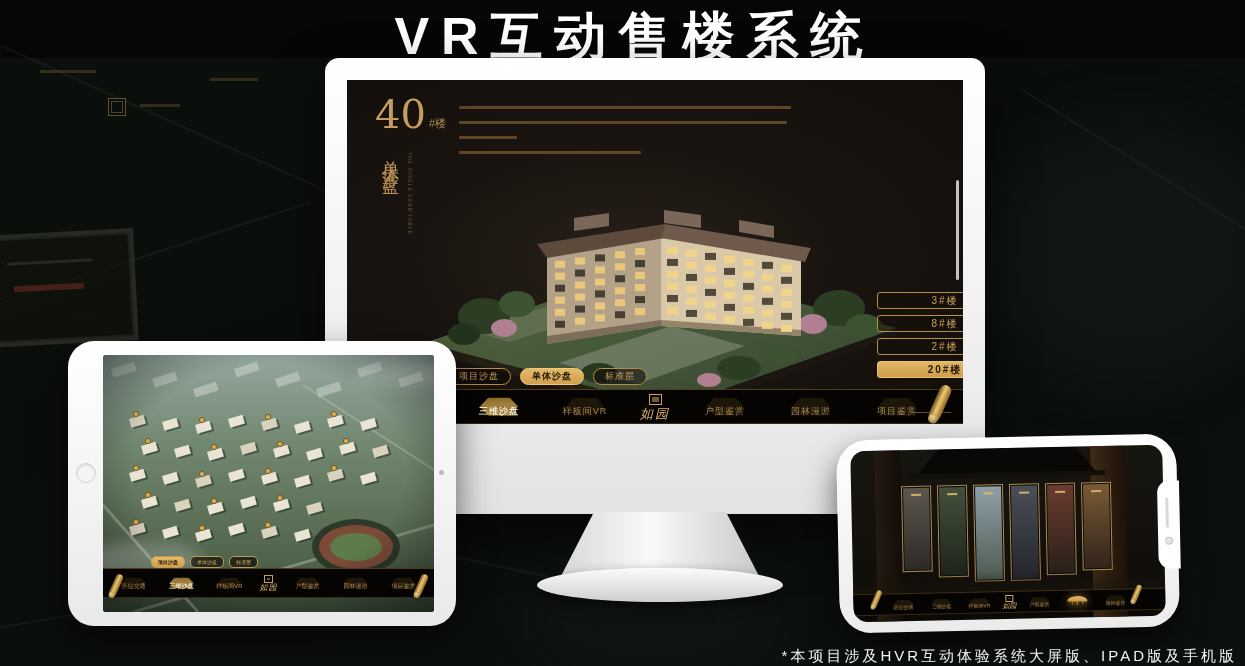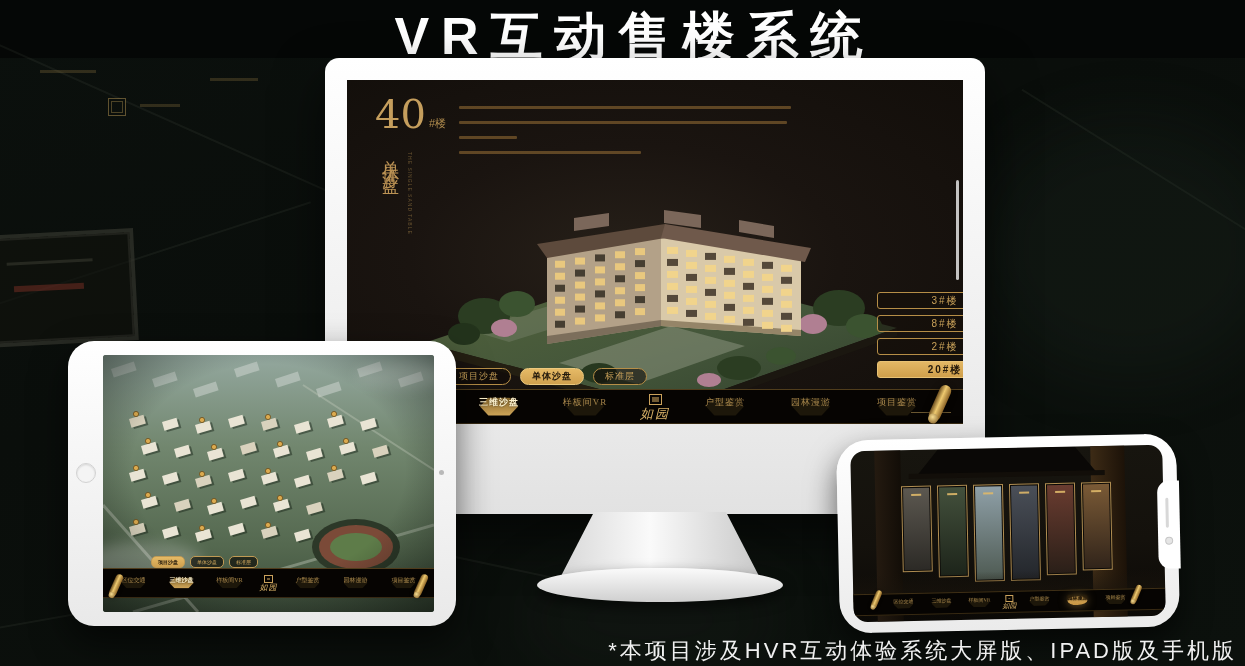--- a/index.html
+++ b/index.html
@@ -13,21 +13,21 @@
               box-shadow:inset 0 0 0 2px rgba(10,14,11,1), inset 0 0 0 3px rgba(200,165,90,.35);}
   .bg-dash{position:absolute;height:3px;background:rgba(190,155,80,.22);}
   .bg-plaque{position:absolute;left:-18px;top:232px;width:146px;height:104px;transform:rotate(-3deg);
              border:4px solid rgba(130,130,118,.22);box-shadow:inset 0 0 0 2px rgba(60,60,52,.4);background:rgba(16,18,14,.6);}
   .bg-plaque i{position:absolute;left:28px;top:48px;width:70px;height:6px;background:rgba(170,60,50,.35);}
   .bg-plaque b{position:absolute;left:22px;top:24px;width:86px;height:3px;background:rgba(150,150,130,.18);}
   .bg-blob{position:absolute;border-radius:50%;filter:blur(30px);}
   
   .title{position:absolute;left:12px;top:2px;width:100%;text-align:center;color:#fff;
          font-size:52px;font-weight:700;letter-spacing:12px;}
-  .footnote{position:absolute;right:8px;bottom:0px;color:#f1f1f1;font-size:22px;letter-spacing:3px;}
+  .footnote{position:absolute;right:8px;bottom:0px;color:#f1f1f1;font-size:15px;letter-spacing:3px;}
   
   .monitor{position:absolute;left:325px;top:58px;width:660px;height:456px;background:linear-gradient(180deg,#ffffff,#ededed 70%,#e2e2e2);
            border-radius:14px;box-shadow:0 22px 50px rgba(0,0,0,.6);}
   .m-screen{position:absolute;left:22px;top:22px;width:616px;height:344px;overflow:hidden;background:
             radial-gradient(ellipse at 45% 52%, #272019 0%, #1a1410 45%, #120e0a 100%);}
   .stand-neck{position:absolute;left:560px;top:512px;width:200px;height:66px;
               clip-path:polygon(17% 0,83% 0,100% 100%,0 100%);
               background:linear-gradient(90deg,#d8d8d8,#fafafa 45%,#c9c9c9);}
   .stand-base{position:absolute;left:537px;top:568px;width:246px;height:34px;border-radius:50%;
               background:linear-gradient(180deg,#fbfbfb,#cfcfcf);box-shadow:0 6px 14px rgba(0,0,0,.55);}
@@ -45,21 +45,21 @@
   .bbtn.active{background:linear-gradient(180deg,#e3b765,#cf9f4b);color:#24190b;font-weight:bold;border-color:#e8c275;}
   .pill-row{position:absolute;left:100px;top:288px;display:flex;gap:9px;}
   .pill{height:15px;padding:0 11px;border:1px solid #b68e47;border-radius:9px;color:#c9a159;font-size:9px;
         display:flex;align-items:center;letter-spacing:1px;background:rgba(15,10,6,.6);}
   .pill.active{background:linear-gradient(180deg,#e6ba66,#cfa04e);color:#241a0c;font-weight:bold;border-color:#ecc97e;}
   .m-scrollbar{position:absolute;right:4px;top:100px;width:3px;height:100px;background:rgba(255,255,255,.75);border-radius:2px;}
   
   .navbar{position:absolute;left:0;right:0;bottom:0;height:33px;background:#060402;
           border-top:1px solid rgba(170,130,60,.45);border-bottom:1px solid rgba(170,130,60,.3);
           display:flex;align-items:center;justify-content:center;gap:24px;}
-  .nav-item{position:relative;width:62px;height:22px;display:flex;align-items:flex-start;justify-content:center;font-family:Liberation Serif, serif;}
+  .nav-item{position:relative;width:62px;height:22px;display:flex;align-items:flex-end;justify-content:center;}
   .emblem{position:absolute;left:50%;top:50%;transform:translate(-50%,-50%);width:38px;height:18px;
           background:rgba(125,98,45,.20);clip-path:polygon(22% 0,78% 0,100% 50%,78% 100%,22% 100%,0 50%);}
   .nav-label{position:relative;font-size:9px;color:#a7864b;letter-spacing:1px;white-space:nowrap;}
   .nav-item.active .emblem{background:linear-gradient(180deg,#8a6a2e,#cfa659);box-shadow:0 0 10px rgba(215,175,95,.55);}
   .nav-item.active .nav-label{color:#fdf3cf;text-shadow:0 0 2px #3a2a10;font-weight:bold;}
   .nav-logo{display:flex;flex-direction:column;align-items:center;line-height:1;}
   .seal{width:11px;height:9px;border:1px solid #caa25c;margin-bottom:2px;position:relative;}
   .seal::after{content:"";position:absolute;left:2px;top:2px;right:2px;bottom:2px;background:rgba(202,162,92,.55);}
   .logo-text{color:#d9b268;font-family:"DejaVu Serif",serif;font-style:italic;font-size:13px;letter-spacing:2px;}
   .scroll-icon{position:absolute;width:30px;height:44px;}

